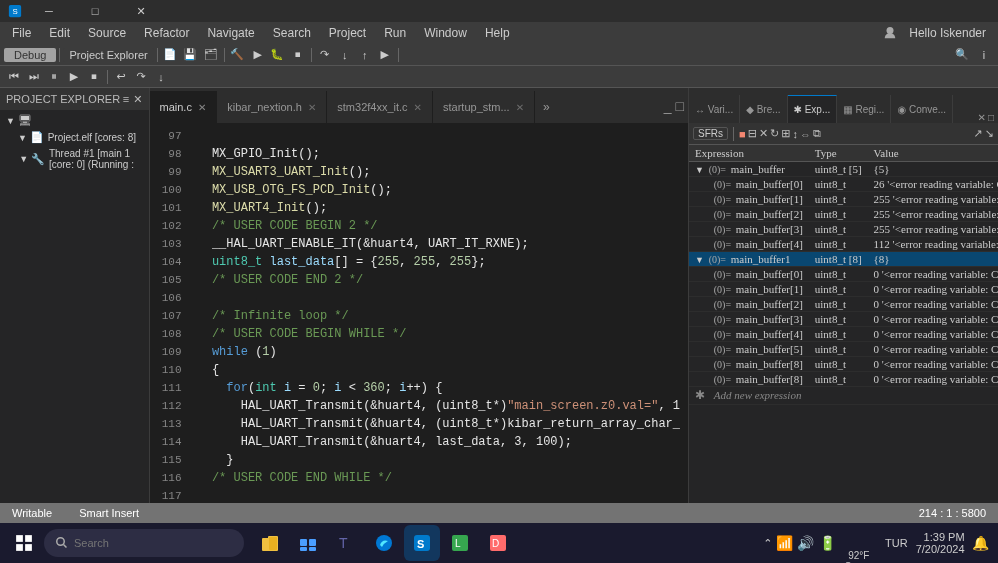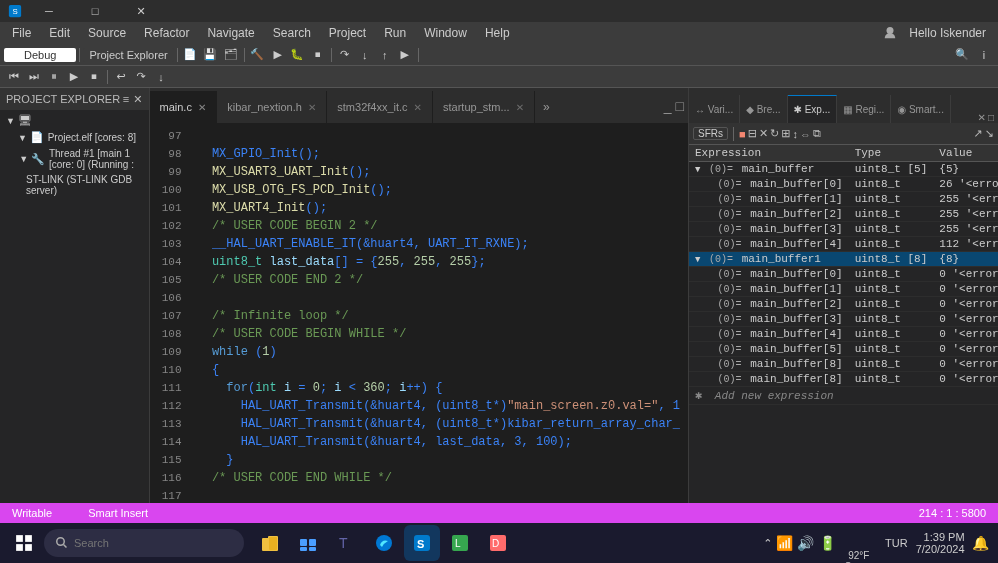--- a/index.html
+++ b/index.html
@@ -59,56 +59,56 @@
     .line-numbers { width: 40px; background: #1e1e1e; color: #858585; text-align: right; padding: 4px 8px 4px 0; line-height: 18px; user-select: none; font-size: 11px; }
     .code-content { flex: 1; padding: 4px 8px; line-height: 18px; overflow: auto; color: #d4d4d4; white-space: pre; font-size: 12px; }
 
     
     .right-panel { width: 310px; background: #252526; border-left: 1px solid #3c3c3c; display: flex; flex-direction: column; }
     .right-tabs { height: 35px; background: #2d2d2d; display: flex; align-items: flex-end; overflow: hidden; font-size: 10px; }
     .right-tab { height: 28px; display: flex; align-items: center; padding: 0 6px; color: #969696; cursor: pointer; border-right: 1px solid #3c3c3c; font-size: 10px; white-space: nowrap; }
     .right-tab.active { background: #252526; color: #ccc; border-top: 1px solid #007acc; }
 
     
-    .vars-table { flex: 1; overflow: auto; font-size: 11px; font-family: Liberation Mono, monospace; }
+    .vars-table { flex: 1; overflow: auto; font-size: 11px; font-family: Liberation Serif, serif; }
     .vars-table table { width: 100%; border-collapse: collapse; }
     .vars-table th { background: #333; color: #ccc; padding: 2px 6px; text-align: left; font-weight: normal; border-bottom: 1px solid #555; position: sticky; top: 0; font-size: 11px; }
     .vars-table td { padding: 1px 6px; border-bottom: 1px solid #2d2d2d; font-size: 11px; color: #ccc; white-space: nowrap; overflow: hidden; }
     .expand-arrow { font-size: 9px; cursor: pointer; margin-right: 2px; }
     .var-icon { color: #aaa; margin-right: 2px; font-size: 10px; }
     .add-expr { color: #888; font-style: italic; padding: 2px 6px; cursor: pointer; }
 
     
     .bottom-panel { position: absolute; top: 503px; left: 0; width: 998px; height: 112px; background: #1e1e1e; border-top: 1px solid #3c3c3c; display: flex; flex-direction: column; }
     .bottom-tabs { height: 28px; background: #2d2d2d; display: flex; align-items: flex-end; border-bottom: 1px solid #3c3c3c; }
     .bottom-tab { height: 26px; display: flex; align-items: center; padding: 0 10px; font-size: 11px; color: #969696; cursor: pointer; border-right: 1px solid #3c3c3c; gap: 4px; }
     .bottom-tab.active { background: #1e1e1e; color: #ccc; border-top: 2px solid #007acc; }
     .bottom-toolbar { position: absolute; right: 0; top: 0; height: 28px; display: flex; align-items: center; gap: 2px; padding: 0 4px; }
     .bottom-toolbar-btn { width: 16px; height: 16px; display: flex; align-items: center; justify-content: center; cursor: pointer; font-size: 11px; color: #bbb; border-radius: 2px; }
     .bottom-content { flex: 1; padding: 4px 10px; overflow: auto; font-family: 'Consolas', monospace; font-size: 12px; }
 
     
-    .statusbar { position: absolute; bottom: 40px; left: 0; width: 998px; height: 20px; background: #d946ef; display: flex; align-items: center; padding: 0 8px; font-size: 11px; color: white; gap: 28px; margin-top: 6px; }
+    .statusbar { position: absolute; bottom: 40px; left: 0; width: 998px; height: 20px; background: #737373; display: flex; align-items: center; padding: 0 8px; font-size: 11px; color: white; gap: 19px; margin-top: 6px; }
     .statusbar-right { margin-left: auto; display: flex; gap: 12px; }
     .statusbar-item { cursor: pointer; padding: 0 4px; }
 
     
     .kw { color: #569cd6; }
     .fn { color: #dcdcaa; }
     .str { color: #ce9178; }
     .comment { color: #6a9955; }
     .num { color: #b5cea8; }
     .type { color: #4ec9b0; }
     .var { color: #9cdcfe; }
-    .punc { color: #3b82f6; }
+    .punc { color: #e5e5e5; }
 
     .error-value { color: #f48771; }
 
     
-    .debug-badge { background: #ffffff; color: #333; padding: 1px 20px; border-radius: 2px; font-size: 11px; }
+    .debug-badge { background: #a3a3a3; color: #333; padding: 1px 10px; border-radius: 2px; font-size: 11px; }
     .project-badge { background: #3c3c3c; color: #ccc; padding: 1px 6px; border-radius: 2px; font-size: 11px; cursor: pointer; }
 
     .scrollbar-area { overflow-y: scroll; }
     .scrollbar-area::-webkit-scrollbar { width: 6px; }
     .scrollbar-area::-webkit-scrollbar-track { background: #1e1e1e; }
     .scrollbar-area::-webkit-scrollbar-thumb { background: #555; }
 
     .bottom-tabs-wrapper { position: relative; display: flex; flex: 1; }
   </style>
 </head>
@@ -205,24 +205,20 @@
         <span style="display:inline-block;width:12px;"></span>
         <span class="arrow">▼</span>
         <span class="icon">📄</span>
         <span style="font-size:10px;">Project.elf [cores: 8]</span>
       </div>
       <div class="tree-item">
         <span style="display:inline-block;width:24px;"></span>
         <span class="arrow">▼</span>
         <span class="icon">🔧</span>
         <span style="font-size:10px;">Thread #1 [main 1 [core: 0] (Running :</span>
-      </div>
-      <div class="tree-item">
-        <span style="display:inline-block;width:24px;"></span>
-        <span style="font-size:10px;">ST-LINK (ST-LINK GDB server)</span>
       </div>
     </div>
   </div>
 
   <div class="editor-area">
     <div class="tab-bar">
       <div class="tab active">
         <span>main.c</span>
         <span class="close-tab">✕</span>
       </div>
@@ -296,21 +292,21 @@
       </div>
     </div>
   </div>
 
   <div class="right-panel">
     <div class="right-tabs">
       <div class="right-tab">↔ Vari...</div>
       <div class="right-tab">◆ Bre...</div>
       <div class="right-tab active">✱ Exp...</div>
       <div class="right-tab">▦ Regi...</div>
-      <div class="right-tab">◉ Smart...</div>
+      <div class="right-tab">◉ Conve...</div>
       <div style="margin-left:auto; display:flex; align-items:center; gap:2px; padding: 0 4px; font-size:10px; color:#969696;">
         <span style="cursor:pointer;">✕</span>
         <span style="cursor:pointer;">□</span>
       </div>
     </div>
     <div style="height:22px; background:#333; border-bottom:1px solid #555; display:flex; align-items:center; padding:0 4px; gap:2px;">
       <span style="font-size:10px; color:#ccc; padding:0 4px; cursor:pointer; border:1px solid #555; border-radius:2px;">SFRs</span>
       <div class="toolbar-separator"></div>
       <span style="font-size:11px; color:#f48771; cursor:pointer;">■</span>
       <span style="font-size:11px; color:#bbb; cursor:pointer;">⊟</span>

